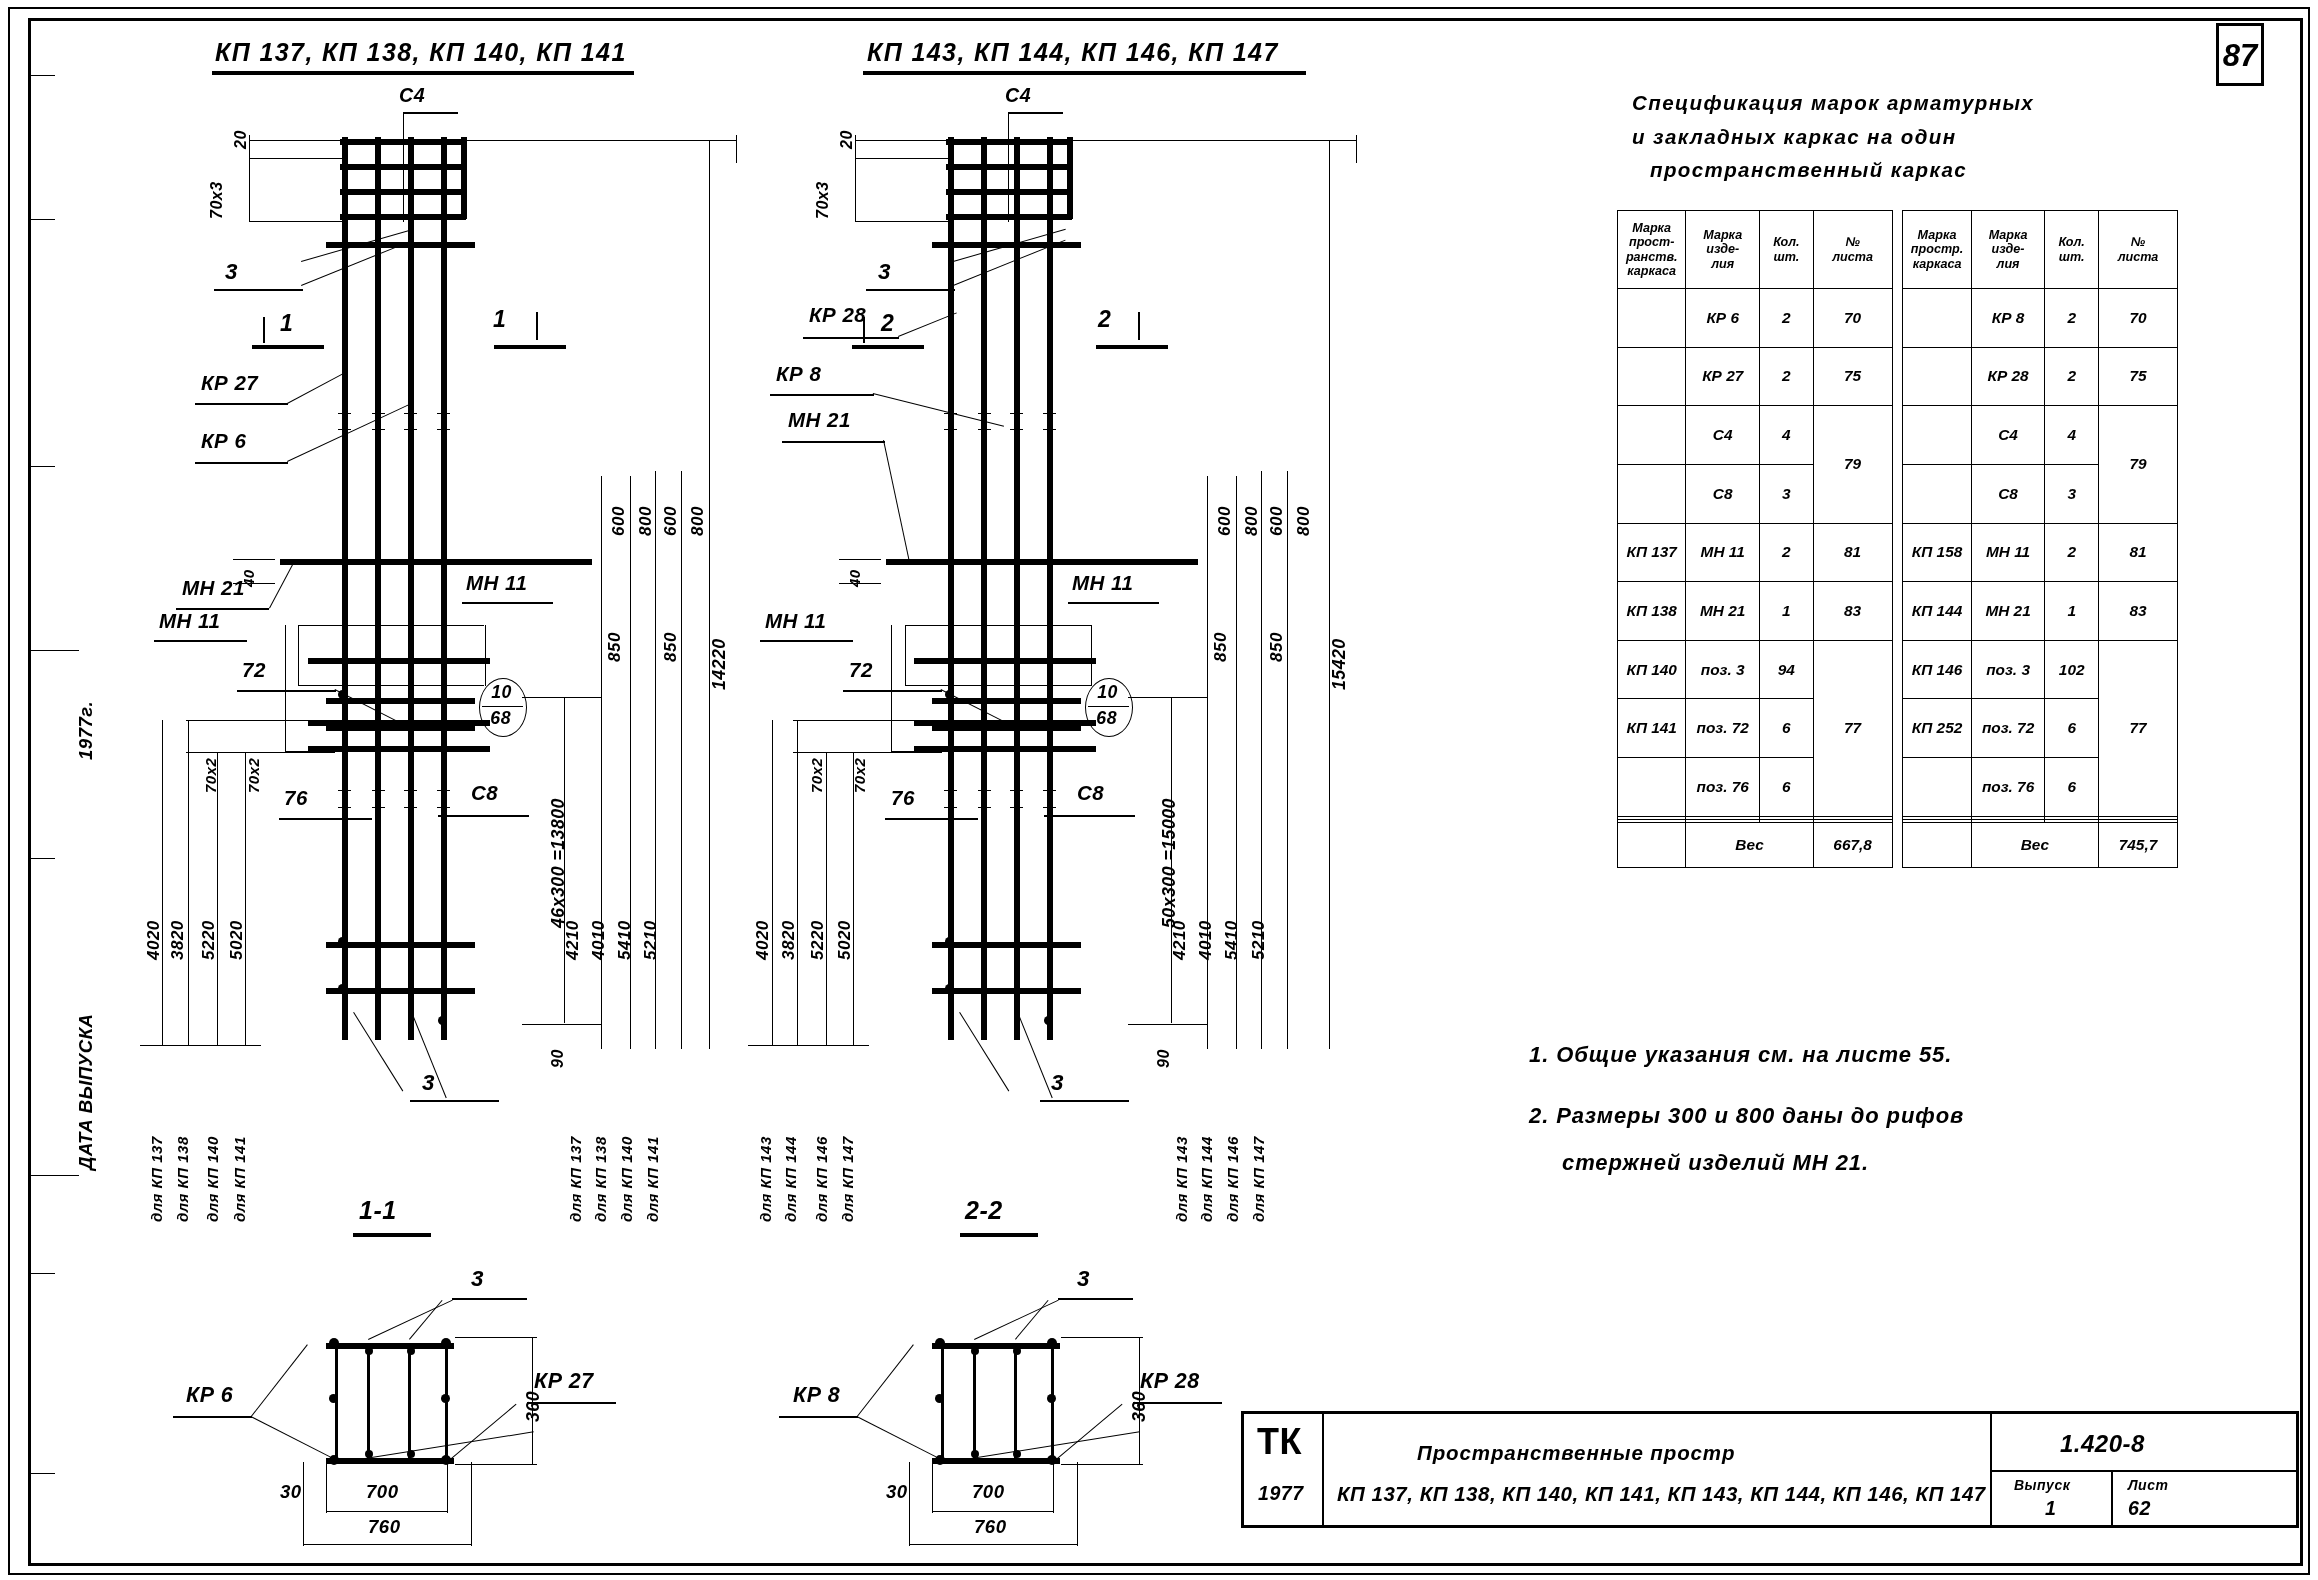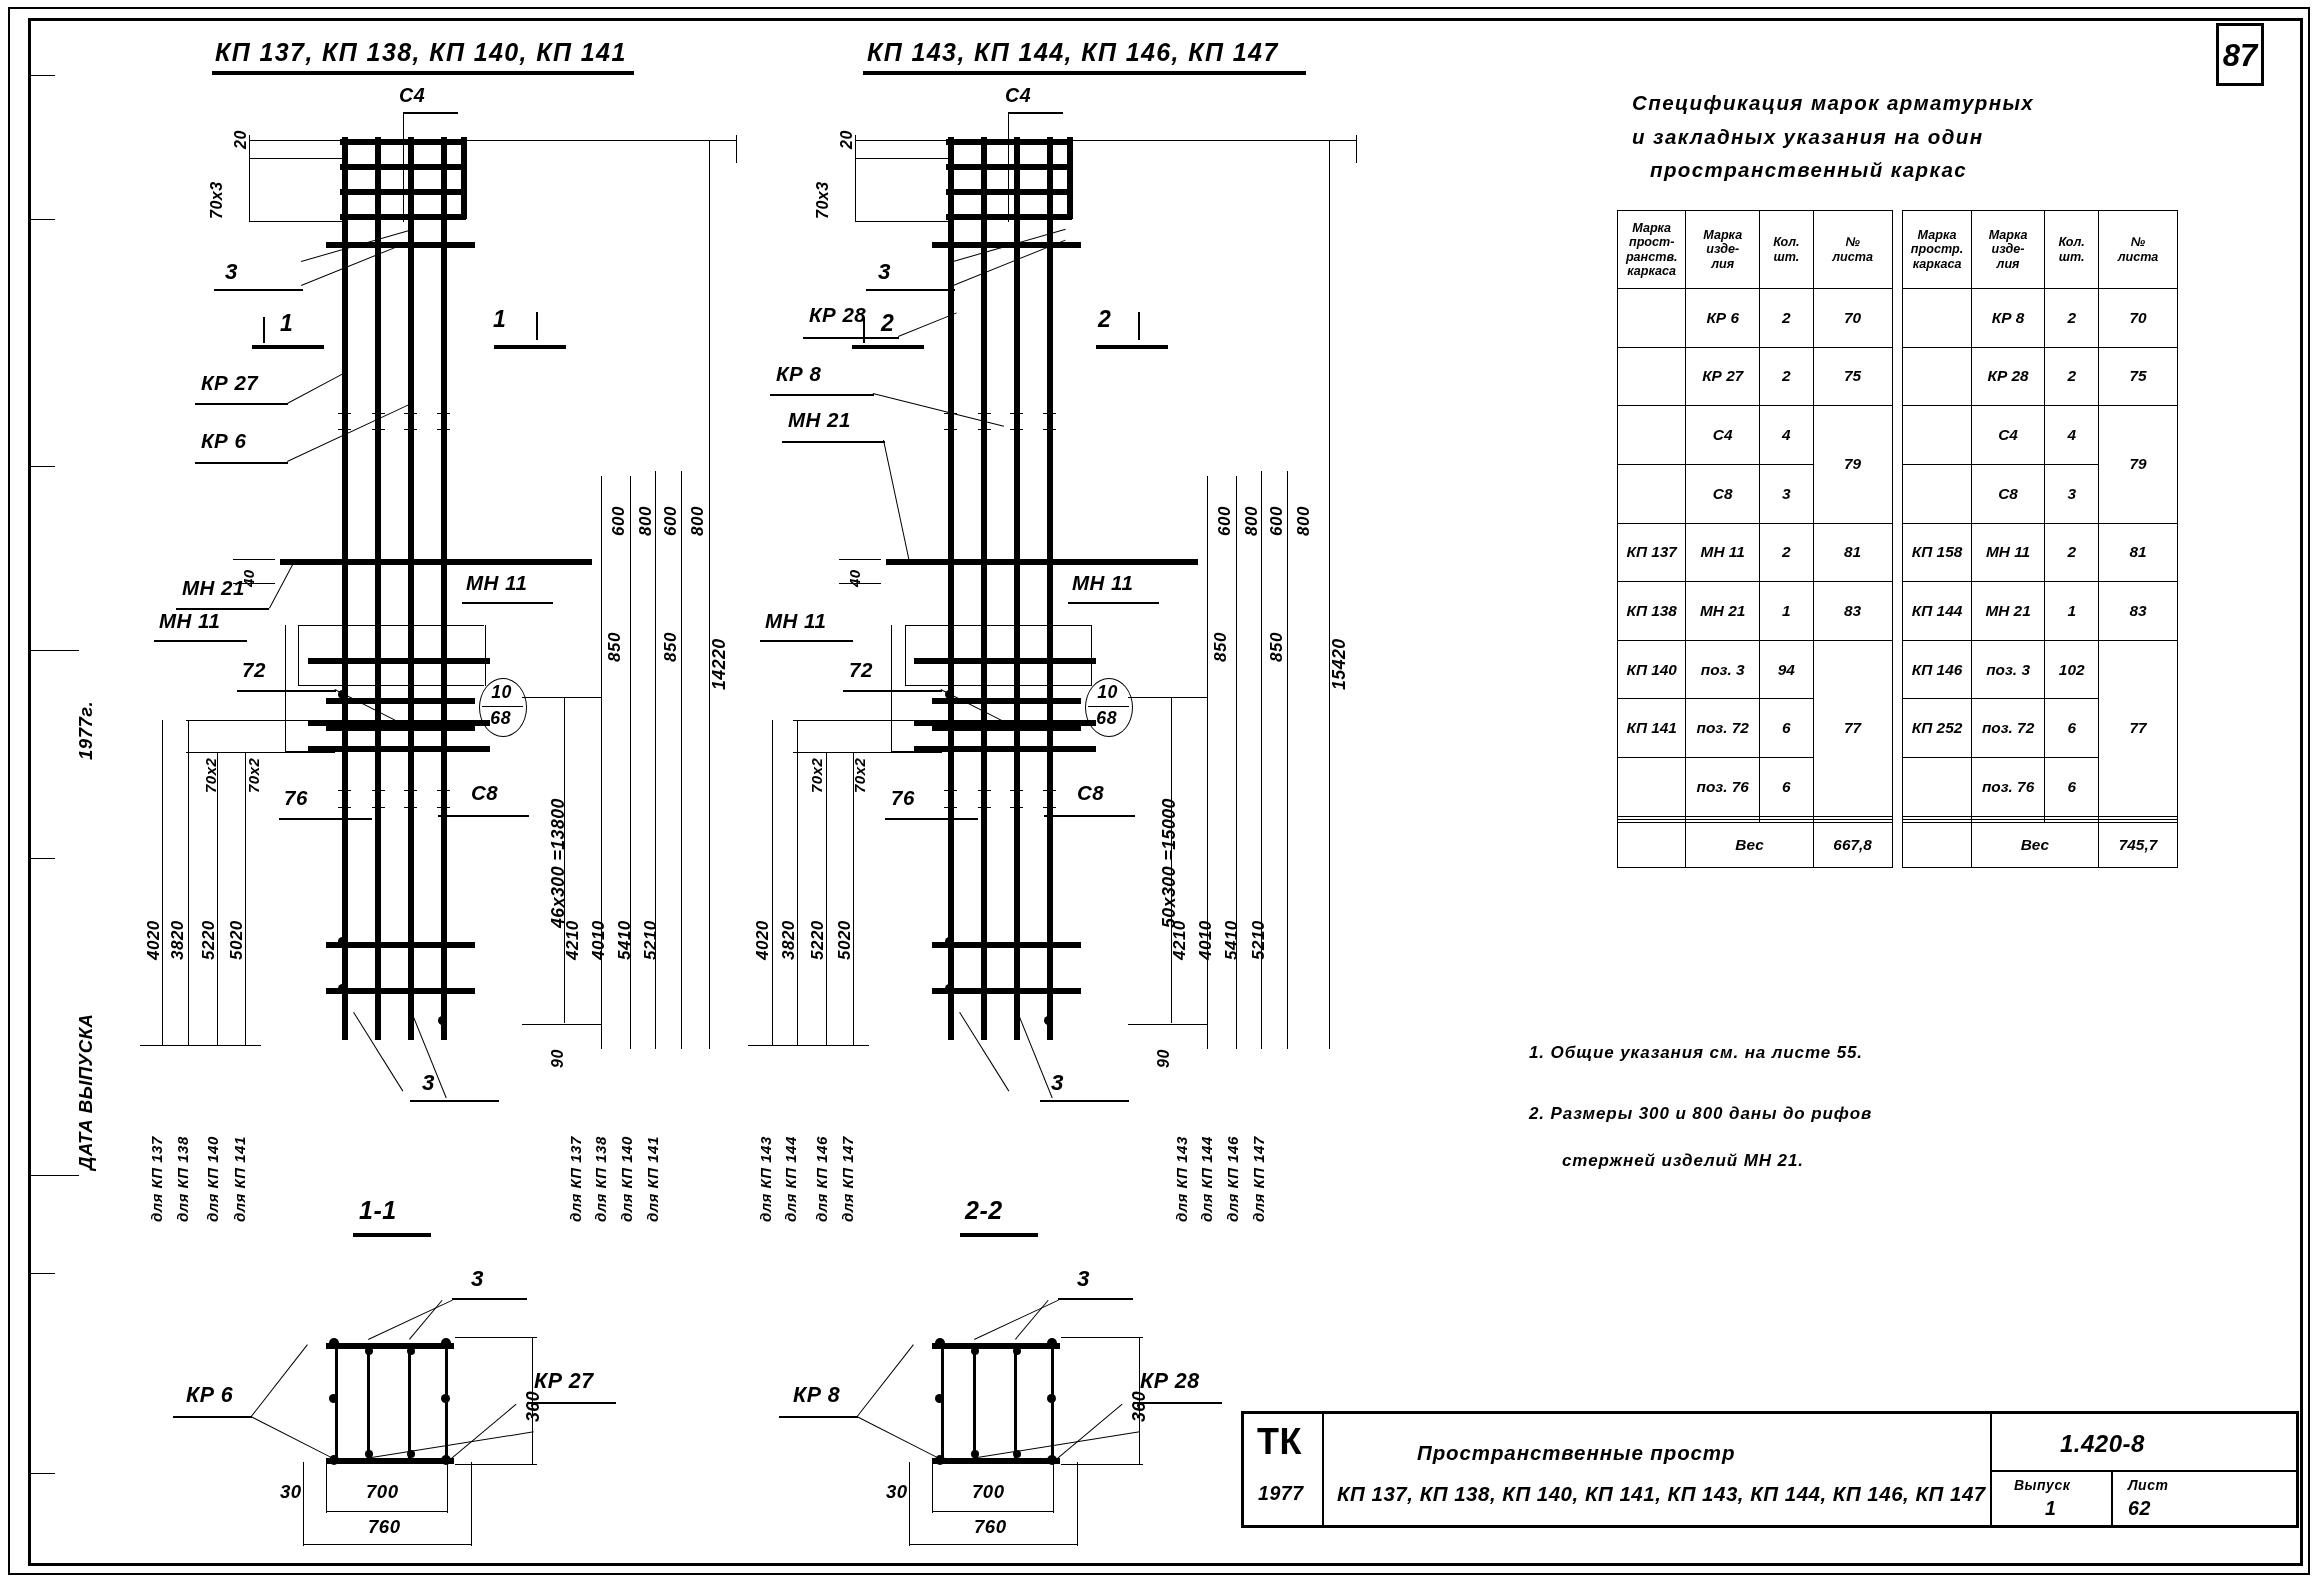--- a/index.html
+++ b/index.html
@@ -42,21 +42,21 @@
 
   
   #spec{position:absolute;left:1617px;top:210px;width:561px;height:658px;}
   #spec table{border-collapse:collapse;width:100%;height:100%;table-layout:fixed;}
   #spec td,#spec th{border:1.4px solid #000;text-align:center;vertical-align:middle;
       font-size:15.4px;font-weight:700;font-style:italic;padding:0;}
   #spec .hdr{font-size:12.6px;line-height:1.12;letter-spacing:0px;font-style:italic;}
   #spec .gap{border:none;width:10.3px;}
 
   
-  .note{font-size:17px;font-weight:700;font-style:italic;letter-spacing:0.9px;}
+  .note{font-size:22px;font-weight:700;font-style:italic;letter-spacing:0.9px;}
 
   
   #tblock{position:absolute;left:1241px;top:1411px;width:1058px;height:117px;border:3.3px solid #000;box-sizing:border-box;}
   .tb-v{position:absolute;width:2.3px;background:#000;}
   .tb-h{position:absolute;height:2.3px;background:#000;}
 
   
   .lead{position:absolute;height:2.3px;background:#000;}
 </style>
 </head>
@@ -554,21 +554,21 @@
   <div class="txt ital" style="left:972px;top:1483px;font-size:18.6px;">700</div>
   <div class="ln h" style="left:932px;top:1511px;width:121px;"></div>
   <div class="ln v" style="left:932px;top:1462px;height:51px;"></div>
   <div class="ln v" style="left:1053px;top:1462px;height:51px;"></div>
   <div class="ln v" style="left:909px;top:1462px;height:84px;"></div>
   <div class="ln v" style="left:1077px;top:1462px;height:84px;"></div>
   <div class="txt ital" style="left:974px;top:1518px;font-size:18.6px;">760</div>
   <div class="ln h" style="left:909px;top:1544px;width:168px;"></div>
 
   <div class="txt ital" style="left:1632px;top:93px;font-size:20.5px;letter-spacing:1.4px;">Спецификация марок арматурных</div>
-  <div class="txt ital" style="left:1632px;top:127px;font-size:20.5px;letter-spacing:1.4px;">и закладных указания на один</div>
+  <div class="txt ital" style="left:1632px;top:127px;font-size:20.5px;letter-spacing:1.4px;">и закладных каркас на один</div>
   <div class="txt ital" style="left:1650px;top:160px;font-size:20.5px;letter-spacing:1.4px;">пространственный каркас</div>
 
   <div id="spec">
     <table>
       <colgroup>
         <col style="width:65px">
           <col style="width:70px">
           <col style="width:51px">
           <col style="width:75px">
         <col style="width:10.3px">

